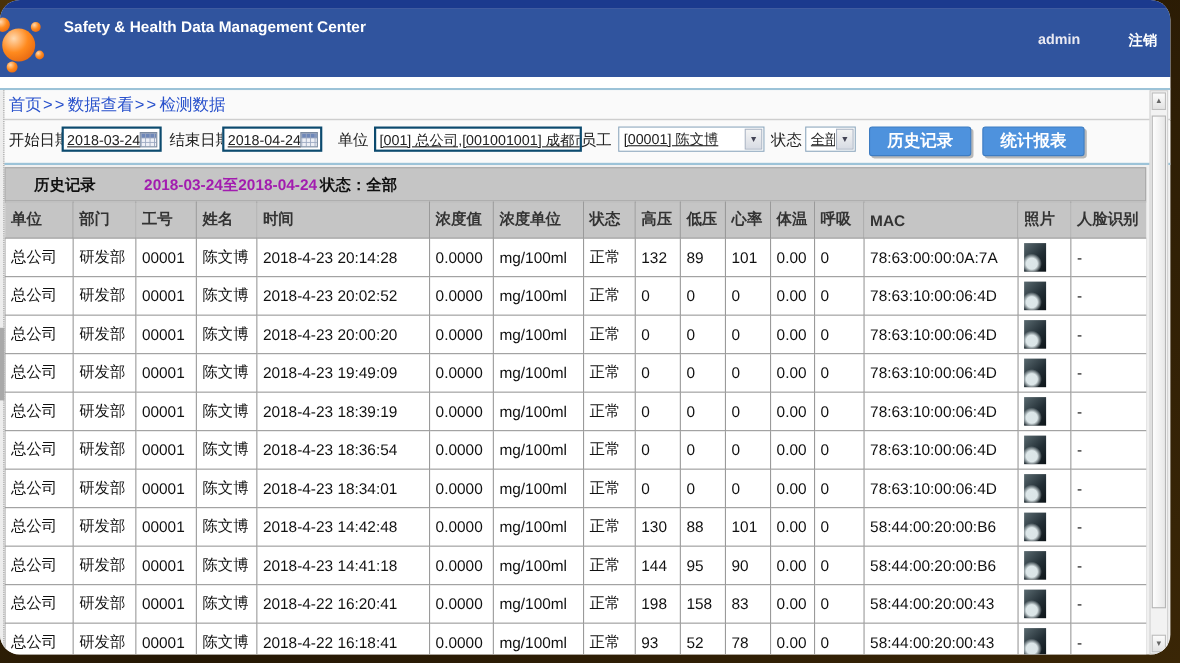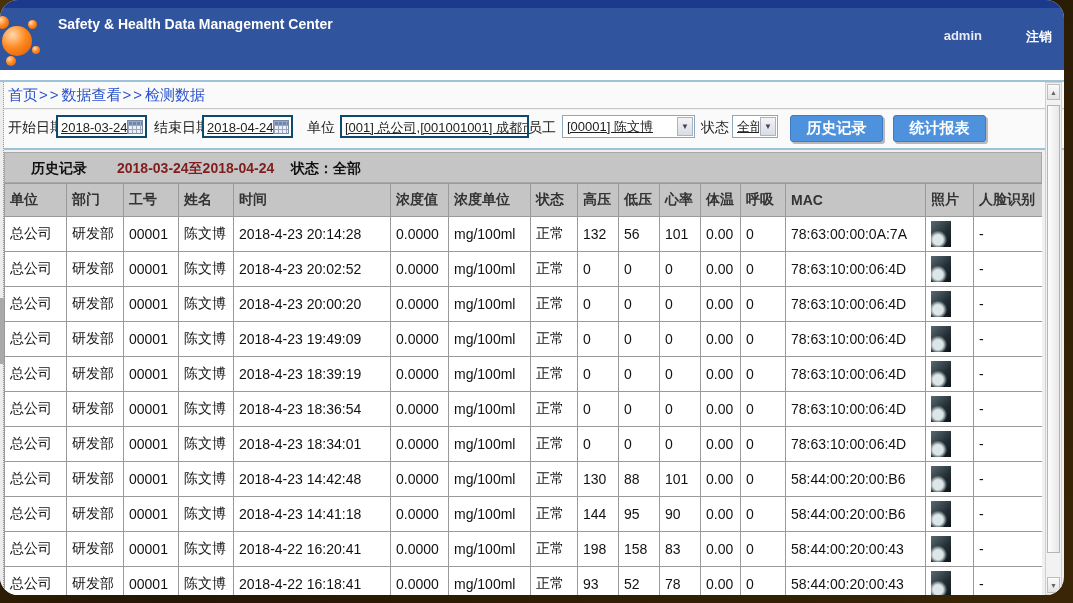--- a/index.html
+++ b/index.html
@@ -59,21 +59,21 @@
     background:linear-gradient(#f4f4f4,#d8dce4); border:1px solid #aab4c4; color:#445;
     font-size:8px; line-height:18px; text-align:center; cursor:pointer; }
   .btn { position:absolute; top:5px; height:27px; width:93px; background:#4e92dd; color:#fff;
     border:1px solid #3d7cc2; border-radius:3px; font-size:15px; font-weight:bold;
     font-family:inherit; cursor:pointer; box-shadow:2px 2px 0 #b8b8b8; }
 
   
   .summary { position:absolute; left:4px; top:152px; width:1038px; height:31px; background:#c5c5c5;
     border:1px solid #a8a8a8; font-size:14px; font-weight:bold; color:#111; }
   .summary .s-label { position:absolute; left:26px; top:7px; }
-  .summary .s-range { position:absolute; left:112px; top:7px; color:#7f1d1d; }
+  .summary .s-range { position:absolute; left:126px; top:7px; color:#a21caf; }
   .summary .s-status { position:absolute; left:286px; top:7px; }
 
   
   .table-wrap { position:absolute; left:4px; top:183px; width:1038px; height:412px; overflow:hidden;
     background:#fff; }
   table { border-collapse:collapse; table-layout:fixed; width:1038px; background:#fff; }
   th,td { border:1px solid #9a9a9a; padding:0 5px; font-size:14px; color:#111;
     white-space:nowrap; overflow:hidden; text-align:left; vertical-align:middle; }
   th { background:#c5c5c5; color:#333; font-weight:bold; height:33px; }
   td { height:35px; }
@@ -188,21 +188,21 @@
           <tr>
             <td class="col-unit">总公司</td>
             <td class="col-dept">研发部</td>
             <td class="col-emp_no">00001</td>
             <td class="col-name">陈文博</td>
             <td class="col-time">2018-4-23 20:14:28</td>
             <td class="col-conc">0.0000</td>
             <td class="col-conc_unit">mg/100ml</td>
             <td class="col-status">正常</td>
             <td class="col-high">132</td>
-            <td class="col-low">56</td>
+            <td class="col-low">89</td>
             <td class="col-heart">101</td>
             <td class="col-temp">0.00</td>
             <td class="col-resp">0</td>
             <td class="col-mac">78:63:00:00:0A:7A</td>
             <td class="col-photo">
               <div class="photo-thumb"></div>
             </td>
             <td class="col-face">-</td>
           </tr>
           <tr>

